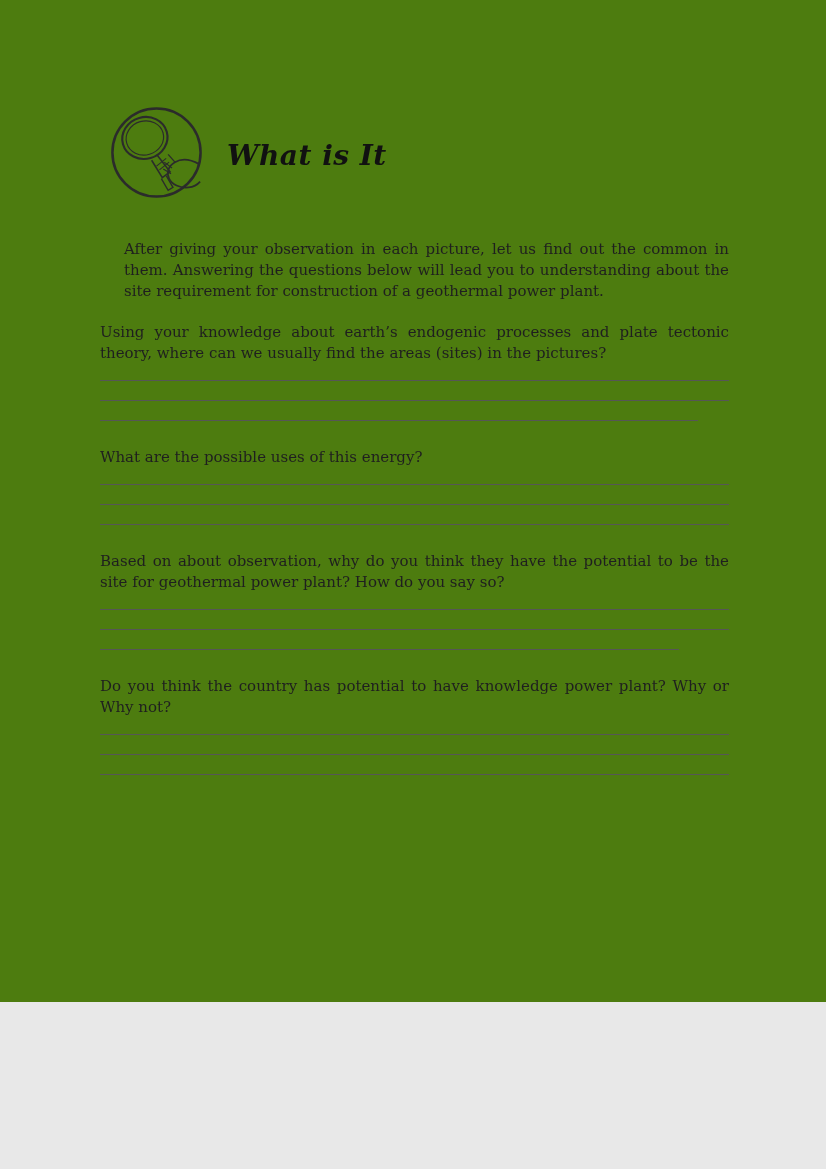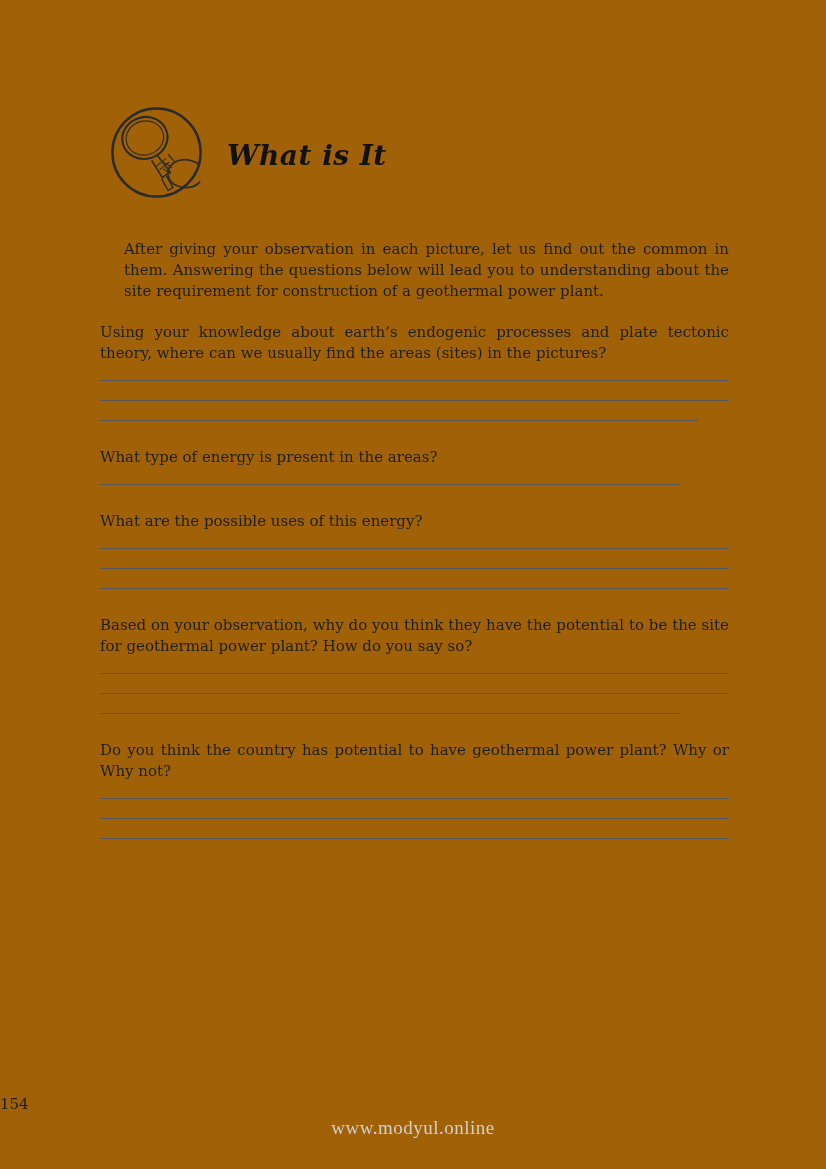--- a/index.html
+++ b/index.html
@@ -1,22 +1,22 @@
 <!DOCTYPE html>
 <html><head>
 <meta charset="utf-8">
 <style>
   * { margin: 0; padding: 0; box-sizing: border-box; }
   html, body { background: #e8e8e8; }
   .page {
     position: relative;
     width: 826px;
-    height: 1169px;
+    height: 1002px;
     margin: 0 auto;
-    background: #a16207;
+    background: #4d7c0f;
     font-family: "DejaVu Serif", "Liberation Serif", serif;
     color: #1f1f1f;
     overflow: hidden;
   }
   
   .header {
     position: absolute;
     top: 106px;
     left: 110px;
     display: flex;
@@ -112,47 +112,41 @@
 
   <div class="question">
     <p class="q-text">Using your knowledge about earth’s endogenic processes and plate tectonic theory, where can we usually find the areas (sites) in the pictures?</p>
     <div class="lines">
             <div class="blank-line" style="width: 100%;"></div>
             <div class="blank-line" style="width: 100%;"></div>
             <div class="blank-line" style="width: 95%;"></div>
           </div>
   </div>
 
-  <div class="question">
-    <p class="q-text">What type of energy is present in the areas?</p>
-    <div class="lines">
-            <div class="blank-line" style="width: 92%;"></div>
-          </div>
-  </div>
 
   <div class="question">
     <p class="q-text">What are the possible uses of this energy?</p>
     <div class="lines">
             <div class="blank-line" style="width: 100%;"></div>
             <div class="blank-line" style="width: 100%;"></div>
             <div class="blank-line" style="width: 100%;"></div>
           </div>
   </div>
 
   <div class="question">
-    <p class="q-text">Based on your observation, why do you think they have the potential to be the site for geothermal power plant? How do you say so?</p>
+    <p class="q-text">Based on about observation, why do you think they have the potential to be the site for geothermal power plant? How do you say so?</p>
     <div class="lines">
             <div class="blank-line" style="width: 100%;"></div>
             <div class="blank-line" style="width: 100%;"></div>
             <div class="blank-line" style="width: 92%;"></div>
           </div>
   </div>
 
   <div class="question">
-    <p class="q-text">Do you think the country has potential to have geothermal power plant? Why or Why not?</p>
+    <p class="q-text">Do you think the country has potential to have knowledge power plant? Why or Why not?</p>
     <div class="lines">
             <div class="blank-line" style="width: 100%;"></div>
             <div class="blank-line" style="width: 100%;"></div>
             <div class="blank-line" style="width: 100%;"></div>
           </div>
   </div>
 </div>
   </div>
 
   <div class="page-number">154</div>

